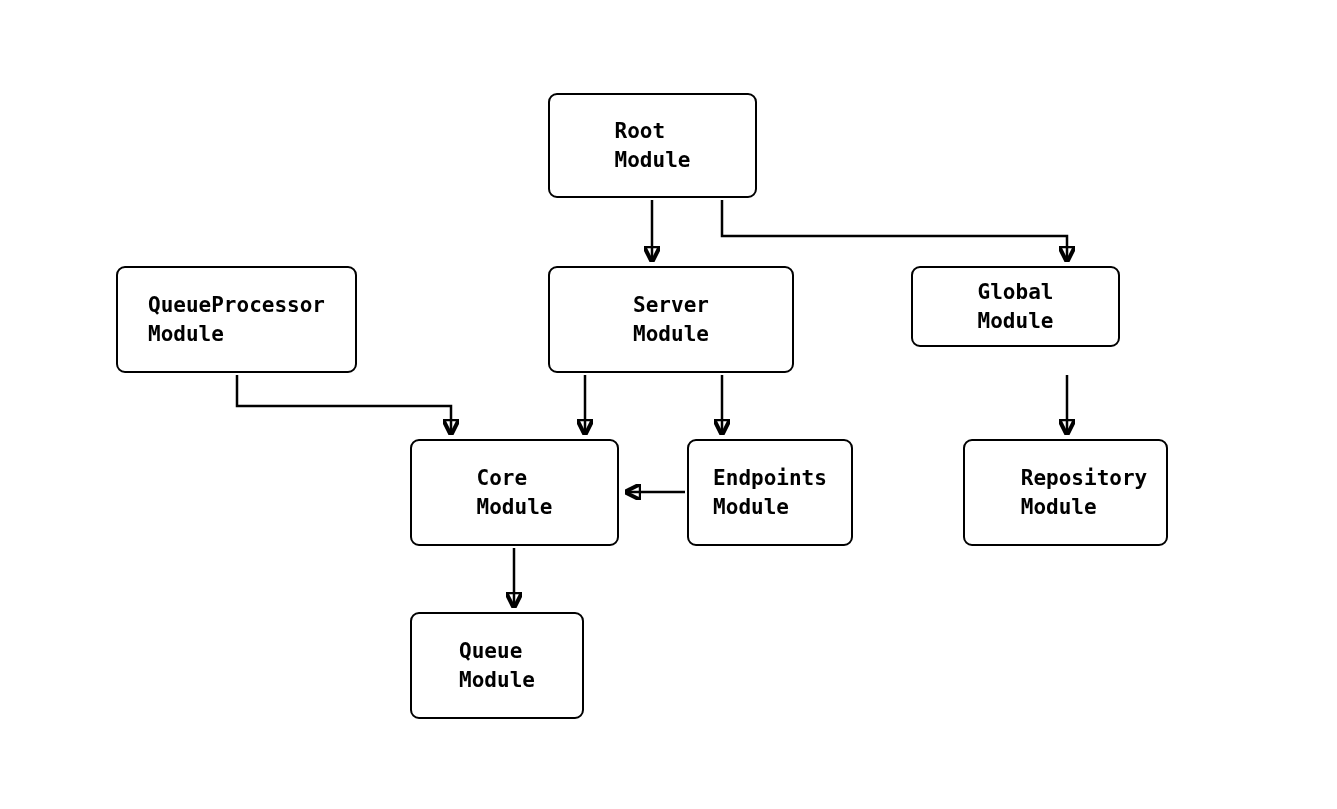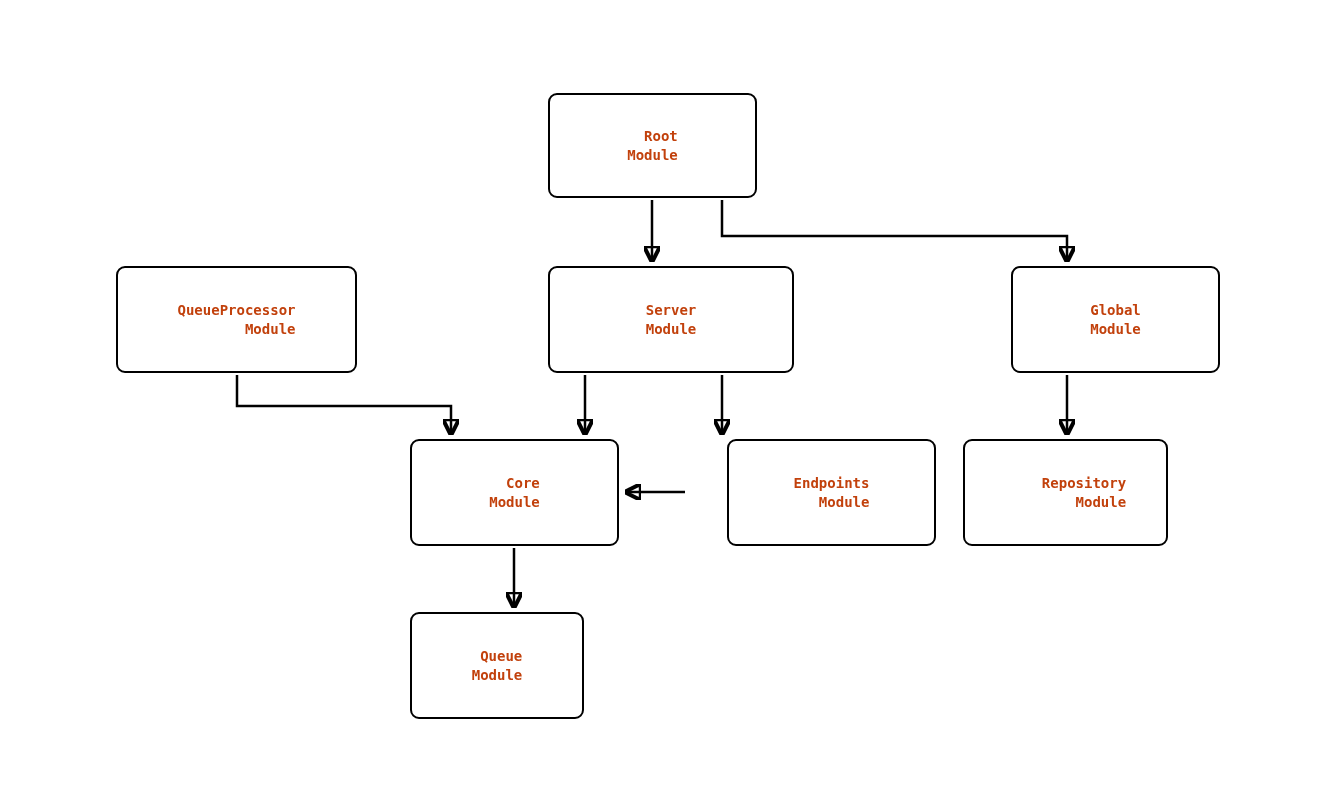--- a/index.html
+++ b/index.html
@@ -33,33 +33,33 @@
     box-sizing: border-box;
     border: 2.5px solid #000000;
     border-radius: 9px;
     background: #ffffff;
     display: flex;
     align-items: center;
     justify-content: center;
   }
   .node .label {
     white-space: pre-line;
-    text-align: right;
+    text-align: left;
     font-weight: bold;
-    font-size: 14px;
+    font-size: 21px;
     line-height: 1.35;
-    color: #c2410c;
+    color: #000000;
   }
   
   #node-root          { left: 548px; top:  93px; width: 209px; height: 105px; }
   #node-queueprocessor{ left: 116px; top: 266px; width: 241px; height: 107px; }
   #node-server        { left: 548px; top: 266px; width: 246px; height: 107px; }
-  #node-global        { left: 1011px; top: 266px; width: 209px; height: 107px; }
+  #node-global        { left: 911px; top: 266px; width: 209px; height: 81px; }
   #node-core          { left: 410px; top: 439px; width: 209px; height: 107px; }
-  #node-endpoints     { left: 727px; top: 439px; width: 209px; height: 107px; }
+  #node-endpoints     { left: 687px; top: 439px; width: 166px; height: 107px; }
   #node-repository    { left: 963px; top: 439px; width: 205px; height: 107px; padding-left: 37px; }
   #node-queue         { left: 410px; top: 612px; width: 174px; height: 107px; }
 </style>
 </head>
 <body>
 
 <div class="canvas">
 
   <svg class="edges" width="1337" height="809" viewBox="0 0 1337 809" xmlns="http://www.w3.org/2000/svg">
     <defs>

